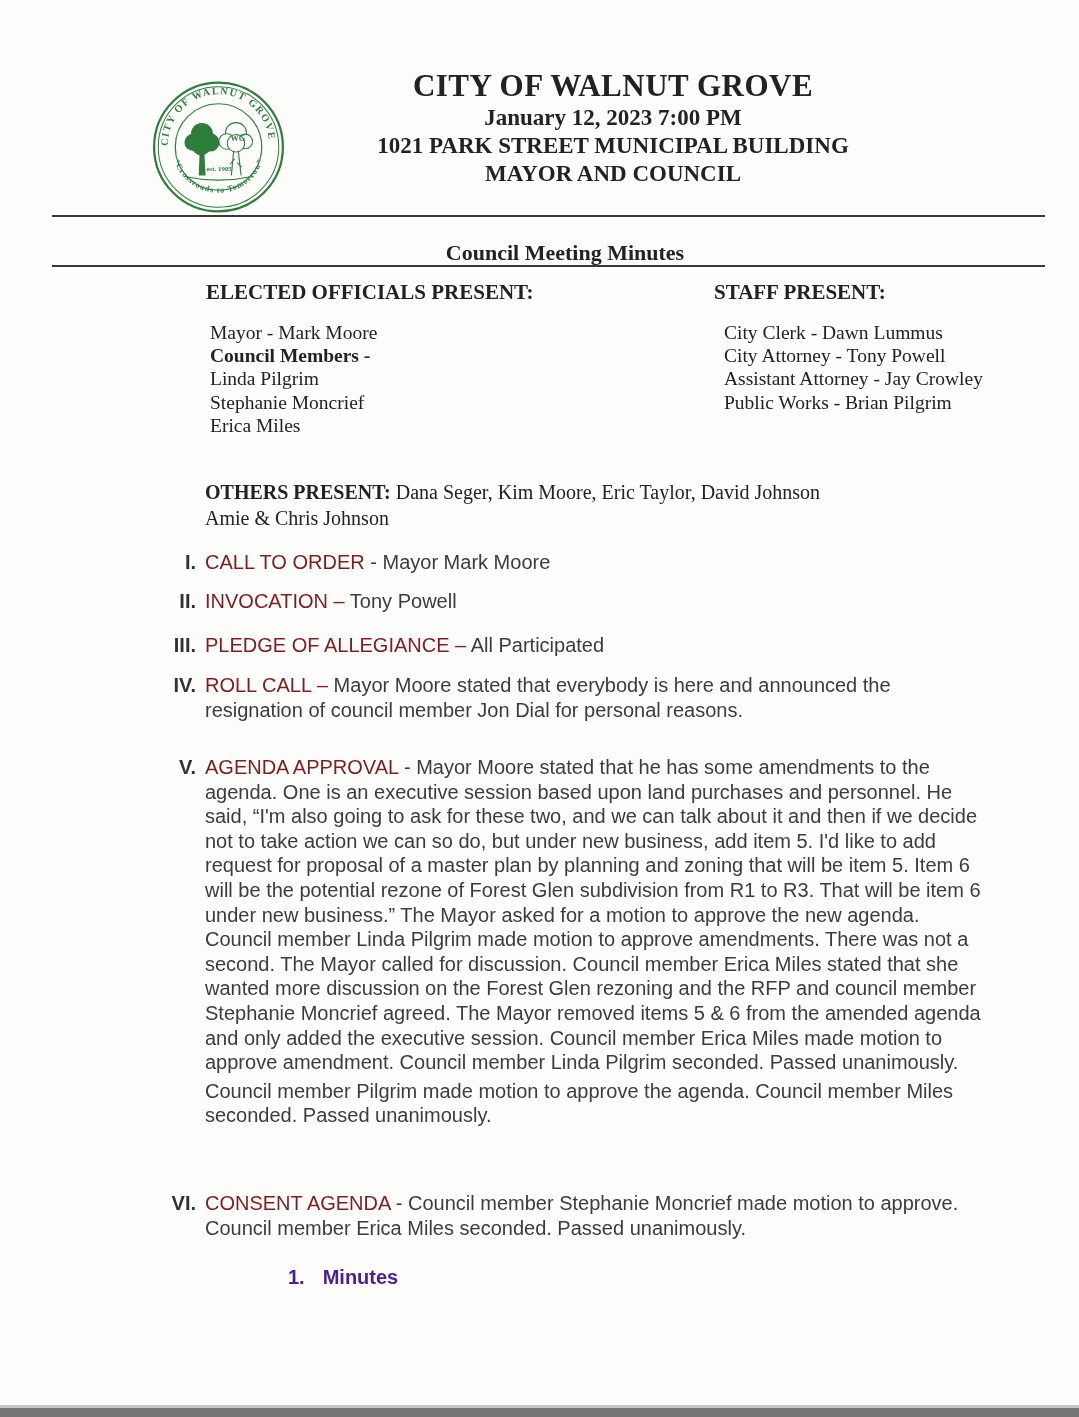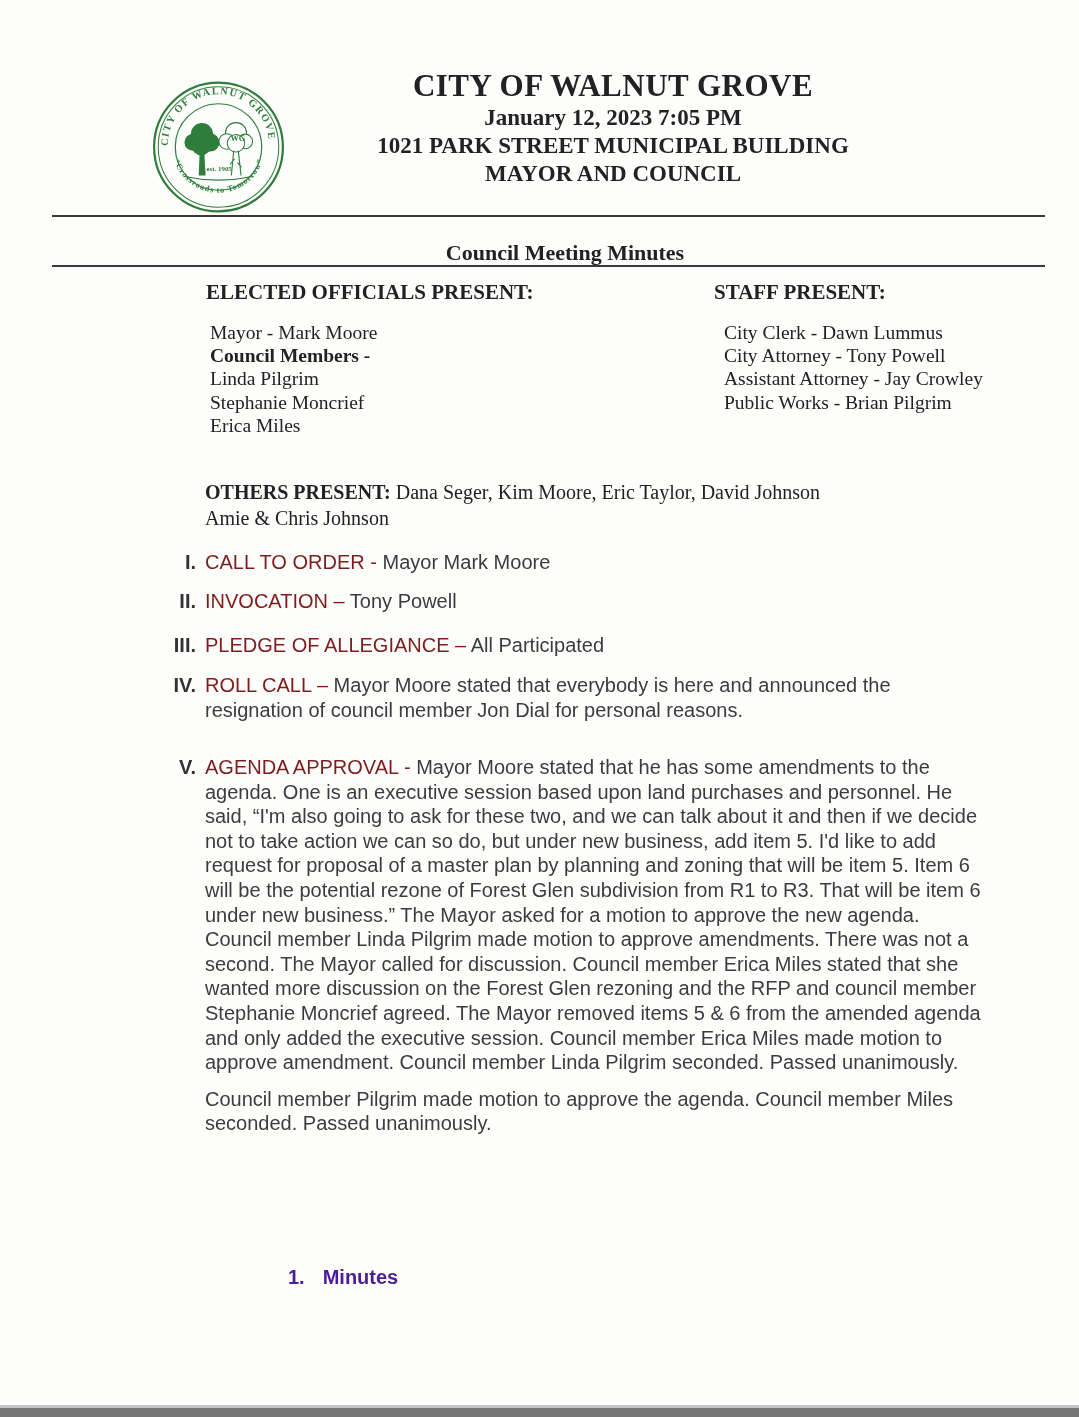--- a/index.html
+++ b/index.html
@@ -46,21 +46,21 @@
   .others b{font-weight:bold;}
   
   .item{
     position:absolute;left:205px;width:778px;
     font-family:"Liberation Sans",sans-serif;
     font-size:20px;line-height:24.6px;color:var(--body-ink);
     text-align:left;
   }
   .item .num{position:absolute;right:100%;margin-right:9px;font-weight:bold;color:#333;}
   .item b{font-weight:normal;color:#7f1d1d;}
-  .item .para2{margin-top:12px;}
+  .item .para2{margin-top:4px;}
   .item-i{top:550px;}
   .item-ii{top:589px;}
   .item-iii{top:633px;}
   .item-iv{top:673px;}
   .item-v{top:755px;}
   .item-vi{top:1191px;}
   .minutes-line{
     position:absolute;left:288px;top:1266px;
     font-family:"Liberation Sans",sans-serif;
     font-size:20px;font-weight:bold;color:#4c1d95;
@@ -100,21 +100,21 @@
       <circle cx="94" cy="71" r="9.5" fill="#ffffff" stroke="currentColor" stroke-width="1.1"></circle>
       <path d="M91.5 79 L89 106 M96.5 79 L99.5 106 M92.5 88 L87.5 94 M95.5 92 L100 97" fill="none" stroke="currentColor" stroke-width="1.2"></path>
       <text class="seal-wg" x="88" y="69">WG</text>
     </g>
     <path d="M38 107 Q75 115 112 107" fill="none" stroke="currentColor" stroke-width="1.2"></path>
     <text class="seal-est" x="62" y="101">est. 1905</text>
   </svg>
 
   <div class="header-block">
     <div class="header-title">CITY OF WALNUT GROVE</div>
-    <div class="header-line">January 12, 2023 7:05 PM</div>
+    <div class="header-line">January 12, 2023 7:00 PM</div>
     <div class="header-line">1021 PARK STREET MUNICIPAL BUILDING</div>
     <div class="header-line">MAYOR AND COUNCIL</div>
   </div>
 
   <div class="rule rule-1"></div>
   <div class="doc-title">Council Meeting Minutes</div>
   <div class="rule rule-2"></div>
 
   <div class="att-heading elected">ELECTED OFFICIALS PRESENT:</div>
   <div class="att-heading staff">STAFF PRESENT:</div>
@@ -158,20 +158,24 @@
     <span class="num">IV.</span>
     <b>ROLL CALL –</b> <span>Mayor Moore stated that everybody is here and announced the resignation of council member Jon Dial for personal reasons.</span>
   </div>
 
   <div class="item item-v">
     <span class="num">V.</span>
     <b>AGENDA APPROVAL -</b> <span>Mayor Moore stated that he has some amendments to the agenda. One is an executive session based upon land purchases and personnel. He said, “I'm also going to ask for these two, and we can talk about it and then if we decide not to take action we can so do, but under new business, add item 5.  I'd like to add request for proposal of a master plan by planning and zoning that will be item 5.  Item 6 will be the potential rezone of Forest Glen subdivision from R1 to R3.  That will be item 6 under new business.”  The Mayor asked for a motion to approve the new agenda. Council member Linda Pilgrim made motion to approve amendments.  There was not a second. The Mayor called for discussion. Council member Erica Miles stated that she wanted more discussion on the Forest Glen rezoning and the RFP and council member Stephanie Moncrief agreed. The Mayor removed items 5 &amp; 6 from the amended agenda and only added the executive session. Council member Erica Miles made motion to approve amendment.  Council member Linda Pilgrim seconded. Passed unanimously.</span>
     <div class="para2">Council member Pilgrim made motion to approve the agenda.  Council member Miles seconded. Passed unanimously.</div>
   </div>
 
+  <div class="item item-vi">
+    <span class="num">VI.</span>
+    <b>CONSENT AGENDA -</b> <span>Council member Stephanie Moncrief made motion to approve. Council member Erica Miles seconded. Passed unanimously.</span>
+  </div>
 
   <div class="minutes-line">
     <span class="mnum">1.</span><span>Minutes</span>
   </div>
 
   <div class="edge-light"></div>
   <div class="edge-dark"></div>
 
 </div>
 

